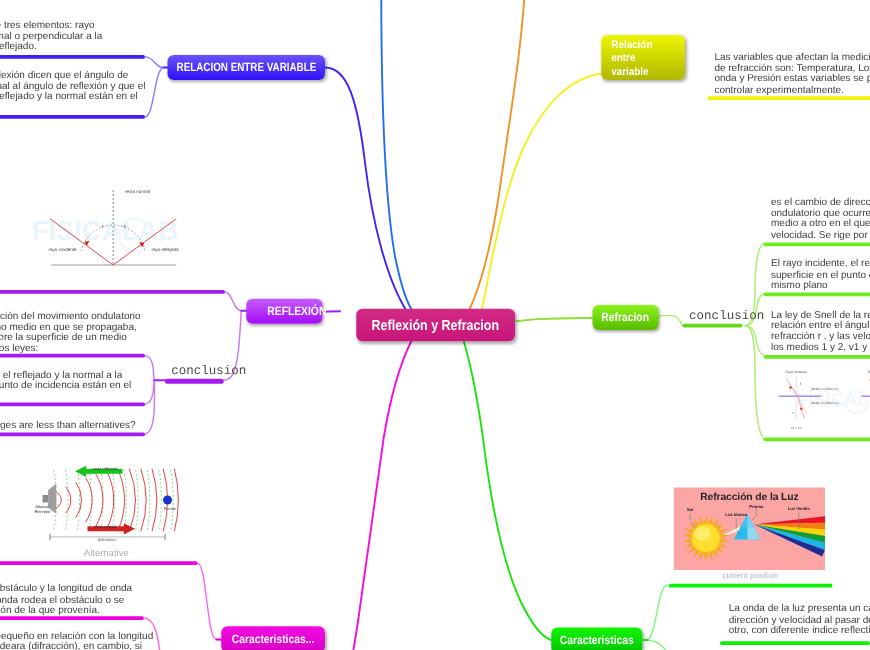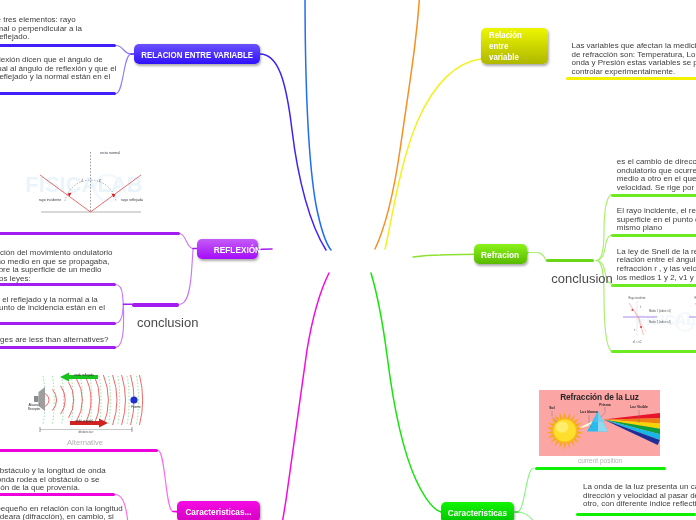--- a/index.html
+++ b/index.html
@@ -5,22 +5,22 @@
   html,body{margin:0;padding:0;background:#fff;}
   body{width:696px;height:520px;overflow:hidden;font-family:"Liberation Sans",sans-serif;}
   #stage{position:relative;width:696px;height:520px;overflow:hidden;background:#fff;}
   svg.links{position:absolute;left:0;top:0;width:696px;height:520px;pointer-events:none;}
   #content{position:absolute;left:0;top:0;width:696px;height:520px;}
   .node{position:absolute;border-radius:5px;color:#fff;font-weight:bold;display:flex;
         align-items:center;justify-content:center;text-align:center;box-sizing:border-box;}
   .node .lab{display:block;white-space:pre;transform-origin:center center;}
   .txt{position:absolute;color:#3d3d3d;font-size:8.0px;line-height:8.7px;white-space:pre;
        font-family:"Liberation Sans",sans-serif;transform-origin:left top;}
-  .lbl{position:absolute;color:#4a4a4a;font-size:13px;white-space:pre;
-       font-family:Liberation Sans, sans-serif;transform-origin:left top;margin-top:23px;}
+  .lbl{position:absolute;color:#4a4a4a;font-size:10px;white-space:pre;
+       font-family:Liberation Mono, monospace;transform-origin:left top;}
   .capt{position:absolute;color:#b4b4b4;font-size:6.5px;white-space:pre;
         font-family:"Liberation Sans",sans-serif;transform-origin:left top;}
   .bar{position:absolute;height:3.4px;border-radius:1.7px;}
   .imgbox{position:absolute;overflow:hidden;}
 </style>
 </head>
 <body>
 
 <div id="stage">
   <svg class="links" viewBox="0 0 696 520" xmlns="http://www.w3.org/2000/svg">
@@ -136,20 +136,23 @@
       <div class="txt" style="left:-94px;top:467px;">Depende del tamaño del obstáculo y la longitud de onda
 y de la onda incidente, la onda rodea el obstáculo o se
 o se refleja hacia la dirección de la que provenía.</div>
       <div class="bar" style="left:-60px;top:493px;width:175px;background:#ee00dd;"></div>
       <div class="txt" style="left:-86px;top:504.5px;">Si el obstáculo es muy pequeño en relación con la longitud
 de la onda, la onda lo rodeara (difracción), en cambio, si
 el obstáculo es grande, la onda se reflejara.</div>
       <div class="node" style="left:177px;top:500.5px;width:83px;height:21px;background:linear-gradient(180deg,#F40BE4 0%,#D600C4 100%);box-shadow:1px 1.5px 2.5px rgba(0,0,0,0.33);">
         <span class="lab" style="font-size:9.6px;transform:scaleX(0.86);">Caracteristicas...</span>
       </div>
+      <div class="node" style="left:285px;top:247px;width:127px;height:26px;background:linear-gradient(180deg,#D22A86 0%,#C91579 100%);box-shadow:1px 1.5px 2.5px rgba(0,0,0,0.33);">
+        <span class="lab" style="font-size:11.6px;transform:scaleX(0.86);">Reflexión y Refracion</span>
+      </div>
       <div class="node" style="left:474px;top:244px;width:53px;height:20px;background:linear-gradient(180deg,#8BF319 0%,#58BA00 100%);box-shadow:1px 1.5px 2.5px rgba(0,0,0,0.33);">
         <span class="lab" style="font-size:9.6px;transform:scaleX(0.86);">Refracion</span>
       </div>
       <div class="lbl" style="left:551.3px;top:248.3px;">conclusion</div>
       <div class="bar" style="left:545.7px;top:259.1px;width:48px;background:#6ad619;"></div>
       <div class="txt" style="left:616.8px;top:158px;">es el cambio de dirección del movimiento
 ondulatorio que ocurre al pasar de un
 medio a otro en el que cambia su
 velocidad. Se rige por las leyes de Snell</div>
       <div class="bar" style="left:611px;top:193.5px;width:120px;background:#6eea22;"></div>

